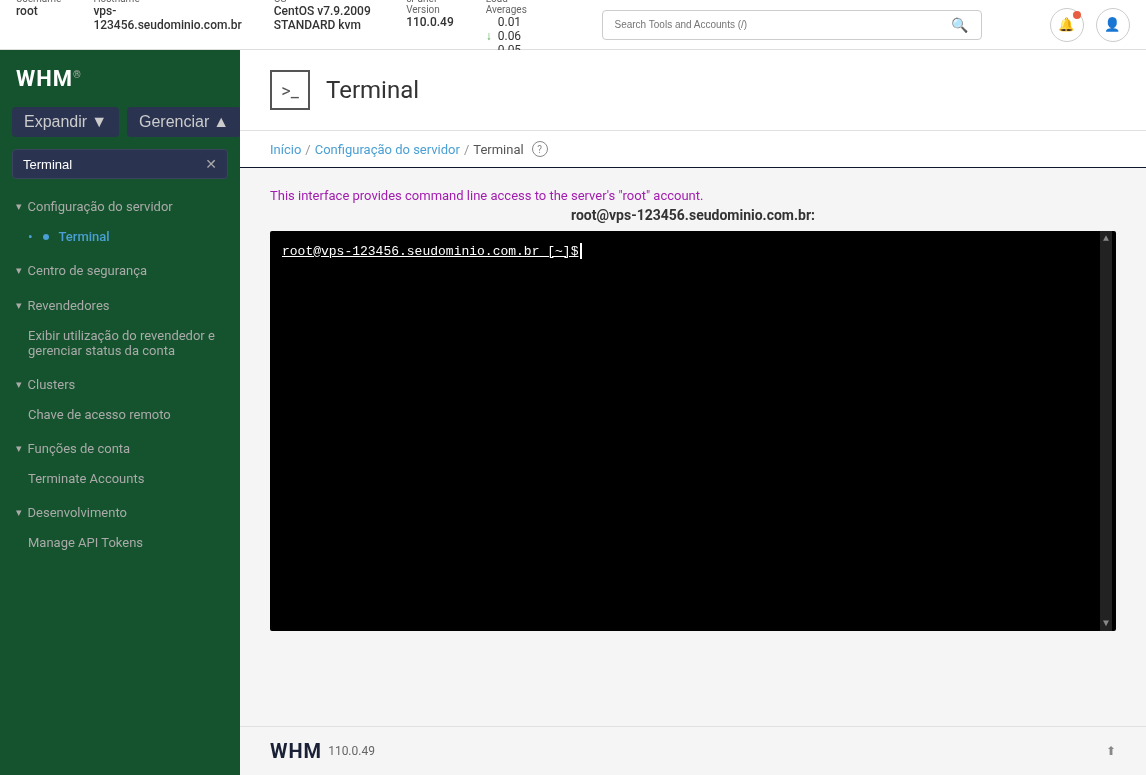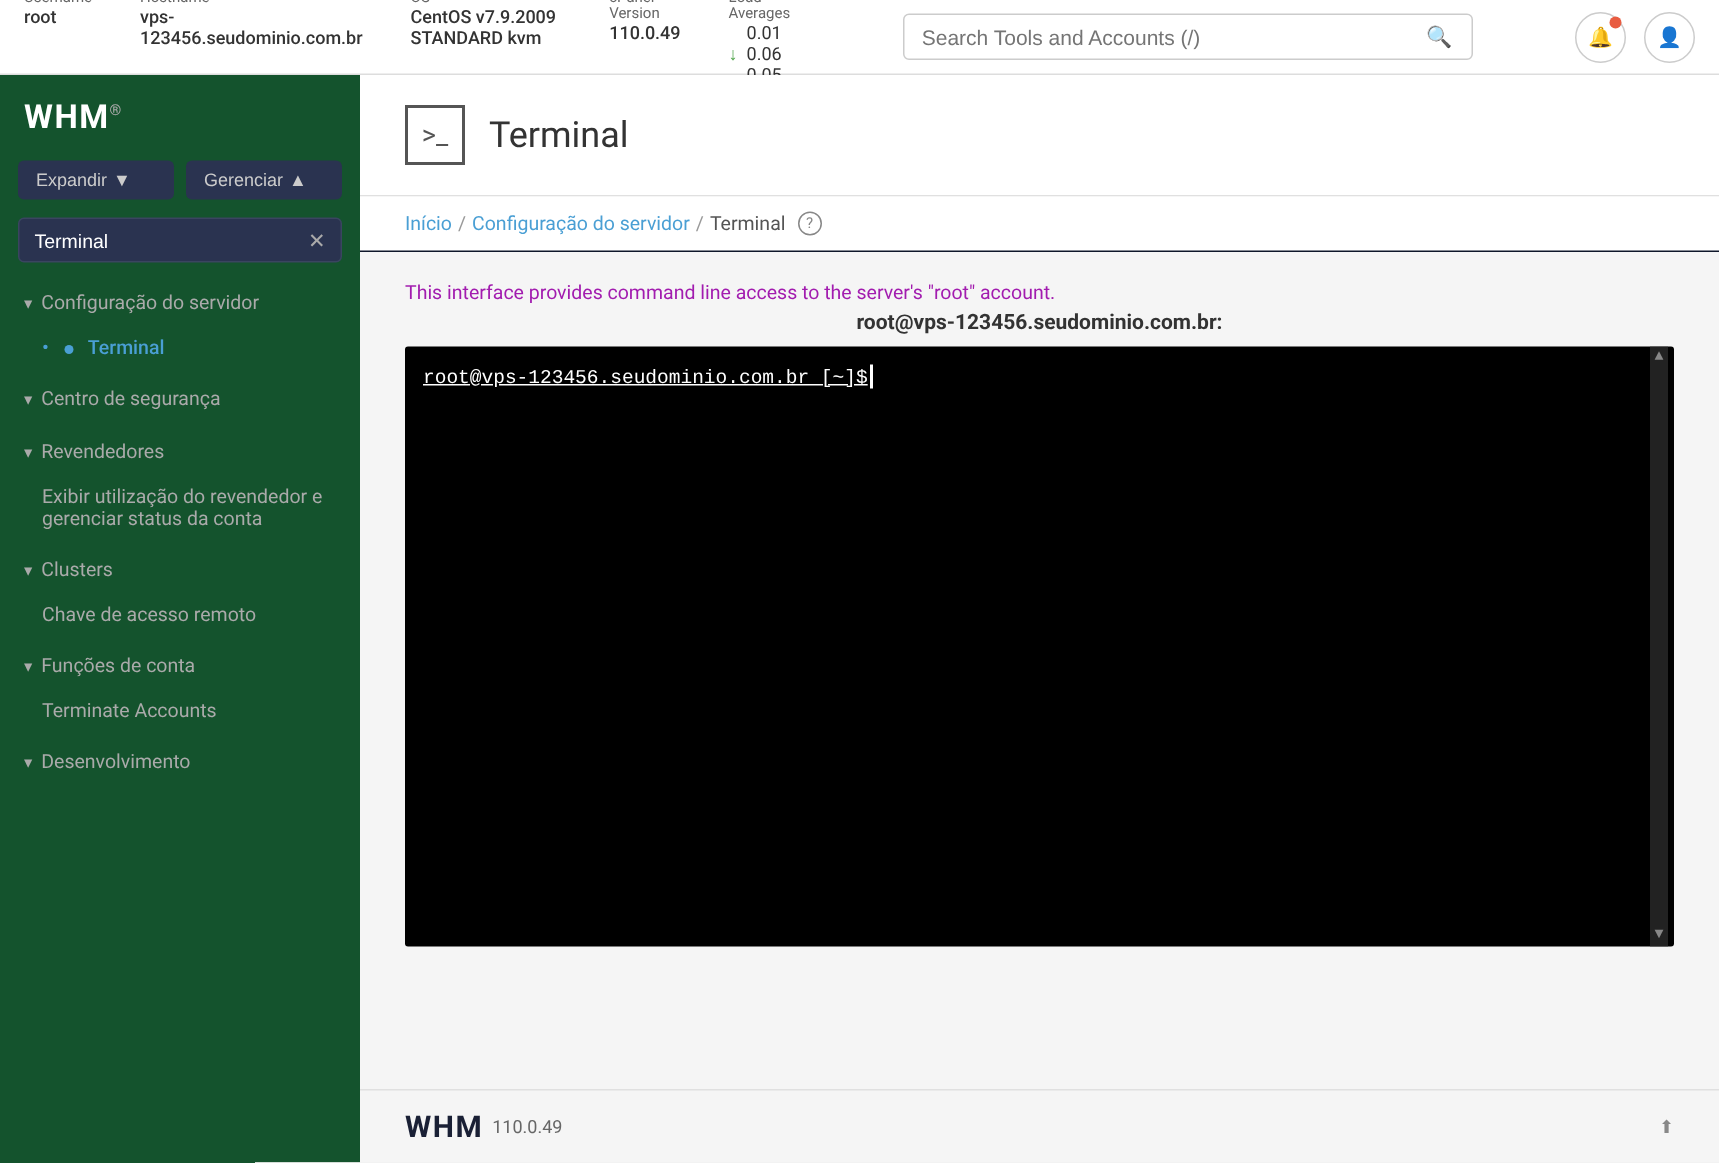--- a/index.html
+++ b/index.html
@@ -35,21 +35,21 @@
       border: 1px solid #ccc;
       border-radius: 4px;
       padding: 6px 12px;
       width: 380px;
       background: #fff;
     }
     .search-box input {
       border: none;
       outline: none;
       flex: 1;
-      font-size: 14px;
+      font-size: 10px;
       color: #0f172a;
     }
     .search-icon { color: #666; font-size: 14px; }
     .topbar-actions { display: flex; align-items: center; gap: 12px; }
     .notification-btn {
       position: relative;
       background: none;
       border: 1px solid #ccc;
       border-radius: 50%;
       width: 34px;
@@ -122,26 +122,27 @@
       display: flex;
       gap: 8px;
       padding: 0 12px 12px;
     }
     .sidebar-btn {
       background: #2a3350;
       border: none;
       color: #ccc;
       padding: 6px 12px;
       border-radius: 4px;
-      font-size: 12px;
+      font-size: 16px;
       cursor: pointer;
       display: flex;
       align-items: center;
       gap: 4px;
       flex: 1;
+      justify-content: center;
     }
     .sidebar-search {
       margin: 0 12px 12px;
       display: flex;
       align-items: center;
       background: #2a3350;
       border-radius: 4px;
       padding: 6px 10px;
       border: 1px solid #3a4560;
     }
@@ -441,20 +442,23 @@
       </div>
       <div class="nav-item">
         <span>Terminate Accounts</span>
       </div>
     </div>
 
     <div class="nav-section">
       <div class="nav-section-header">
         <span class="nav-chevron">▾</span>
         <span>Desenvolvimento</span>
+      </div>
+      <div class="nav-item">
+        <span>Manage API Tokens</span>
       </div>
     </div>
   </div>
 
   <div class="content-area">
     <div class="content-header">
       <div class="page-icon">&gt;_</div>
       <h1 class="page-title-text">Terminal</h1>
     </div>
     <div class="breadcrumb">

